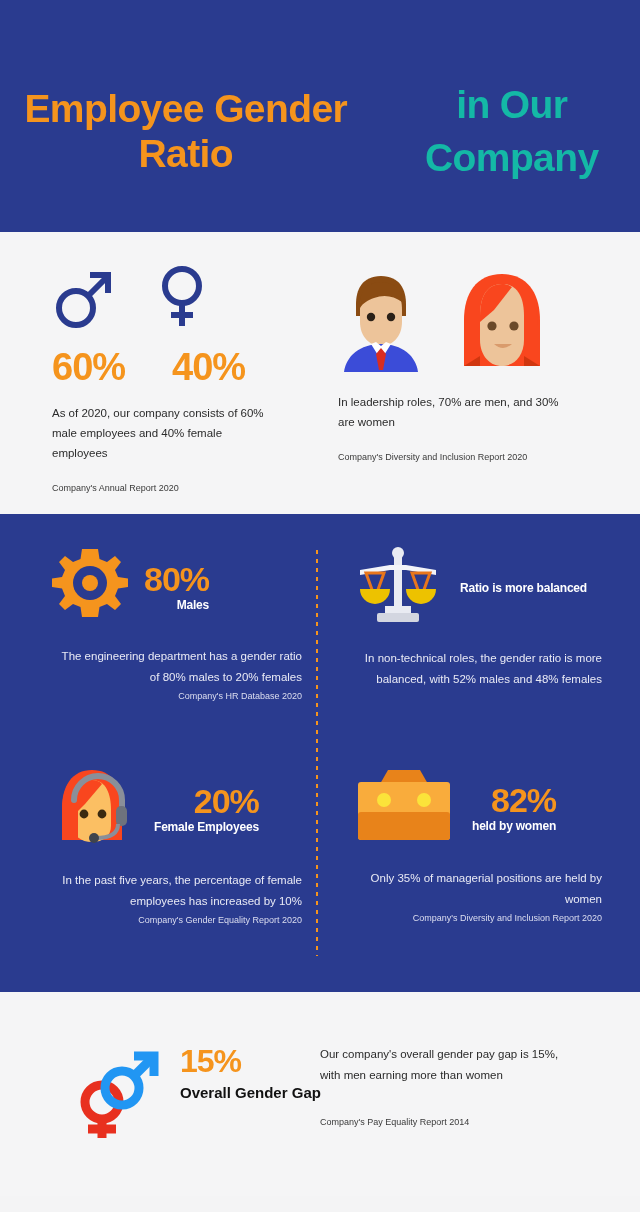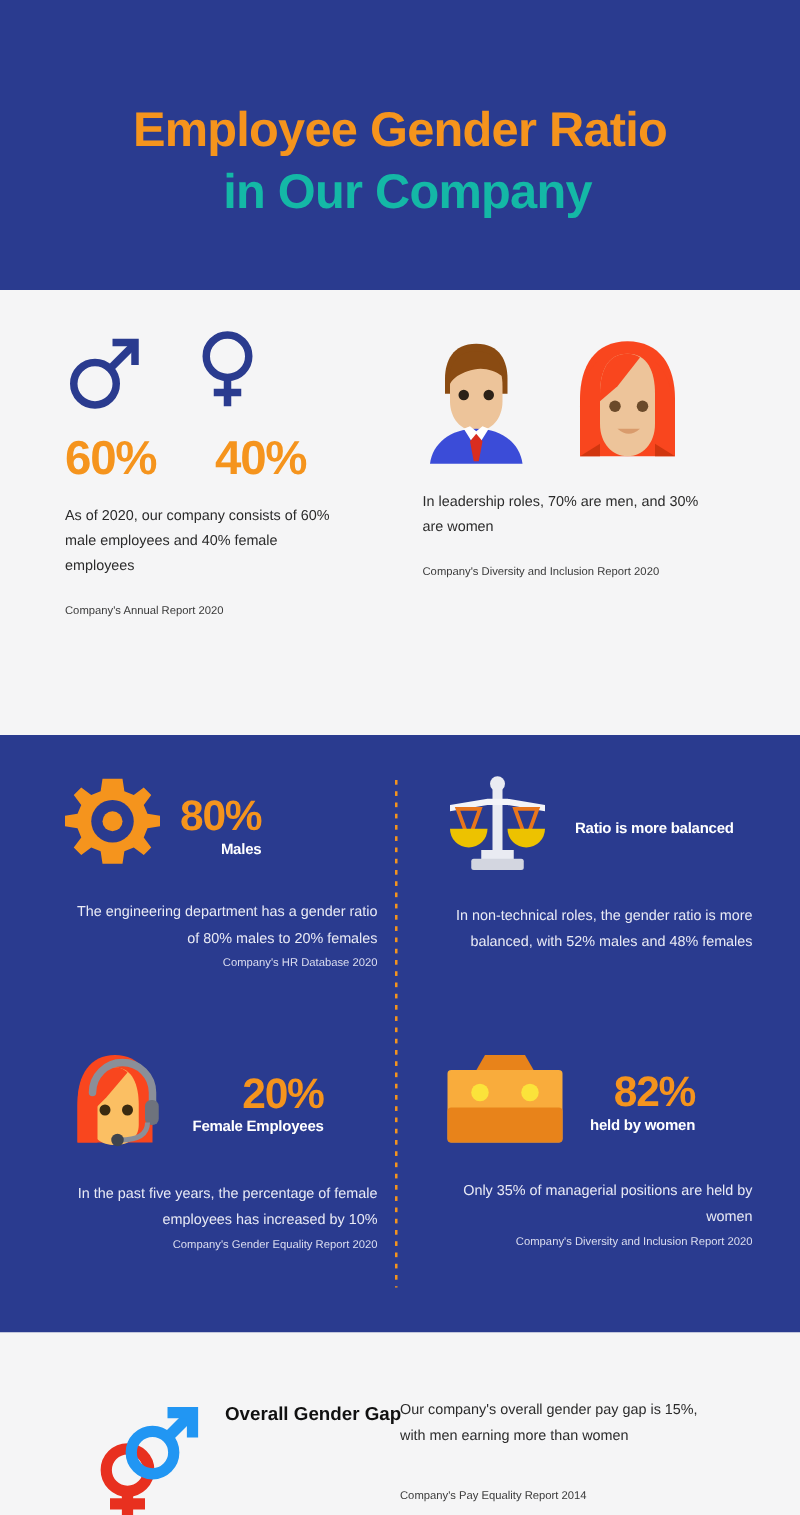--- a/index.html
+++ b/index.html
@@ -7,35 +7,35 @@
     width:640px; height:1212px;
     font-family:"Liberation Sans", sans-serif;
     background:#f4f4f5;
     overflow:hidden;
   }
   .page { position:relative; width:640px; height:1212px; }
 
   
   .header {
     background:#2a3b8f; height:232px;
-    display:flex; flex-direction:column;
+    display:flex; flex-direction:row;
     align-items:center; justify-content:center;
     padding-top:32px;
   }
   .title-l1 {
     color:#f5941d; font-size:39px; font-weight:bold;
     letter-spacing:-0.6px; line-height:1.15; text-align:center;
   }
   .title-l2 {
     color:#14b8a6; font-size:39px; font-weight:bold;
     letter-spacing:-0.6px; line-height:1.35; text-align:center;margin-left:12px;
   }
 
   
-  .light-band { background:#f5f5f6; height:356px; position:relative; }
+  .light-band { background:#f5f5f6; height:282px; position:relative; }
   .band-inner { display:flex; height:100%; }
   .col { position:relative; }
   .col-a { width:320px; padding:28px 44px 0 52px; }
   .col-b { width:320px; padding:28px 40px 12px 18px; }
 
   .sym-row { display:flex; gap:44px; align-items:flex-end; height:76px; }
   .pct-row { display:flex; gap:24px; margin-top:10px; }
   .big-pct {
     color:#f5941d; font-size:38px; font-weight:bold; letter-spacing:-1px;
     width:96px;
@@ -265,20 +265,21 @@
         <circle cx="36" cy="52" r="17" fill="none" stroke="#e8301f" stroke-width="9"></circle>
         <line x1="36" y1="69" x2="36" y2="88" stroke="#e8301f" stroke-width="9"></line>
         <line x1="22" y1="79" x2="50" y2="79" stroke="#e8301f" stroke-width="9"></line>
         <circle cx="56" cy="38" r="17" fill="none" stroke="#2196f3" stroke-width="9"></circle>
         <line x1="68" y1="26" x2="84" y2="10" stroke="#2196f3" stroke-width="9"></line>
         <polyline points="68,6 88,6 88,26" fill="none" stroke="#2196f3" stroke-width="9"></polyline>
         <path d="M44 45 A17 17 0 0 0 49 56 A17 17 0 0 1 44 45 Z" fill="#e8301f"></path>
       </svg>
     </span>
     <div class="f-stat">
+      <div class="f-num">15%</div>
       <div class="f-lbl">Overall Gender Gap</div>
     </div>
     <div class="f-text">
       <div class="f-body">Our company's overall gender pay gap is 15%, with men earning more than women</div>
       <div class="f-source">Company's Pay Equality Report 2014</div>
     </div>
   </div>
 
 </div>
 

